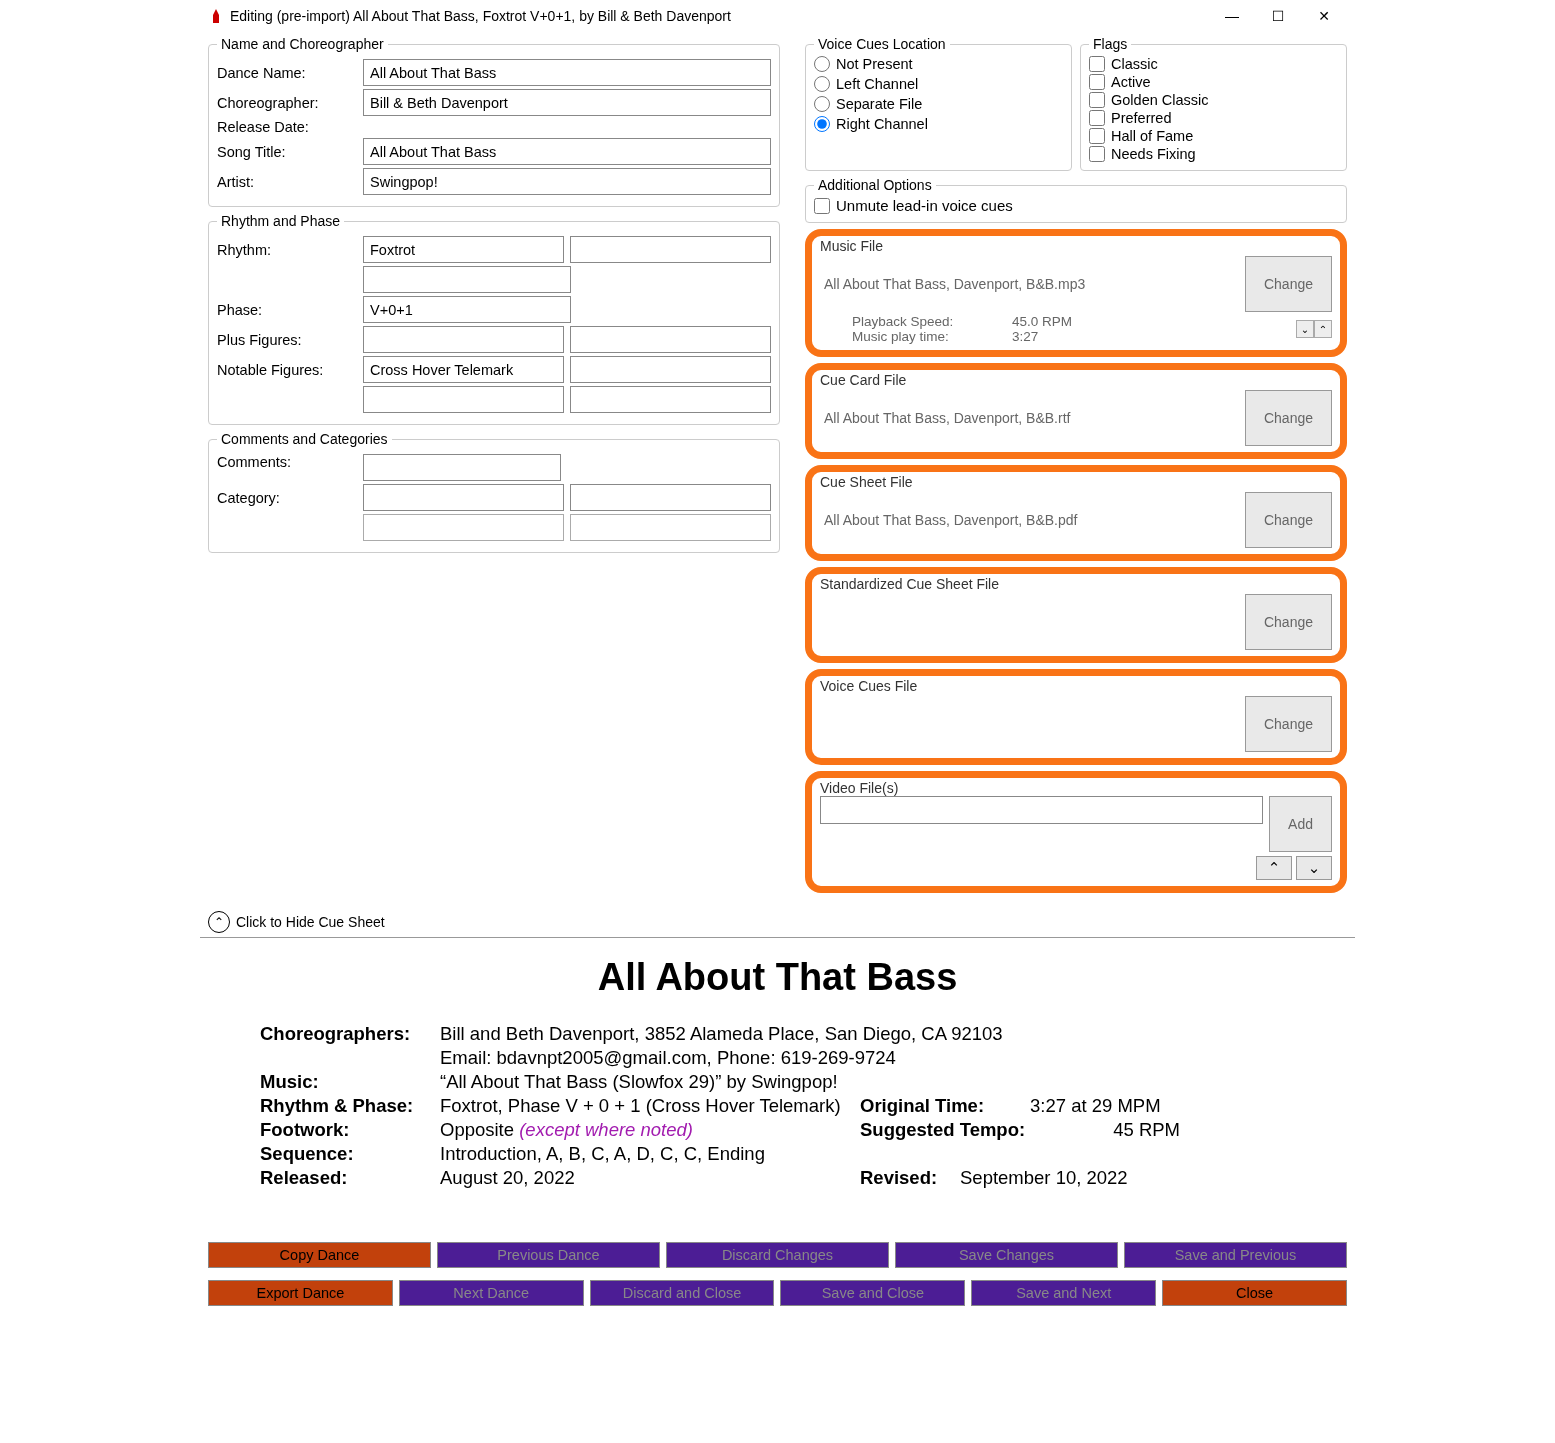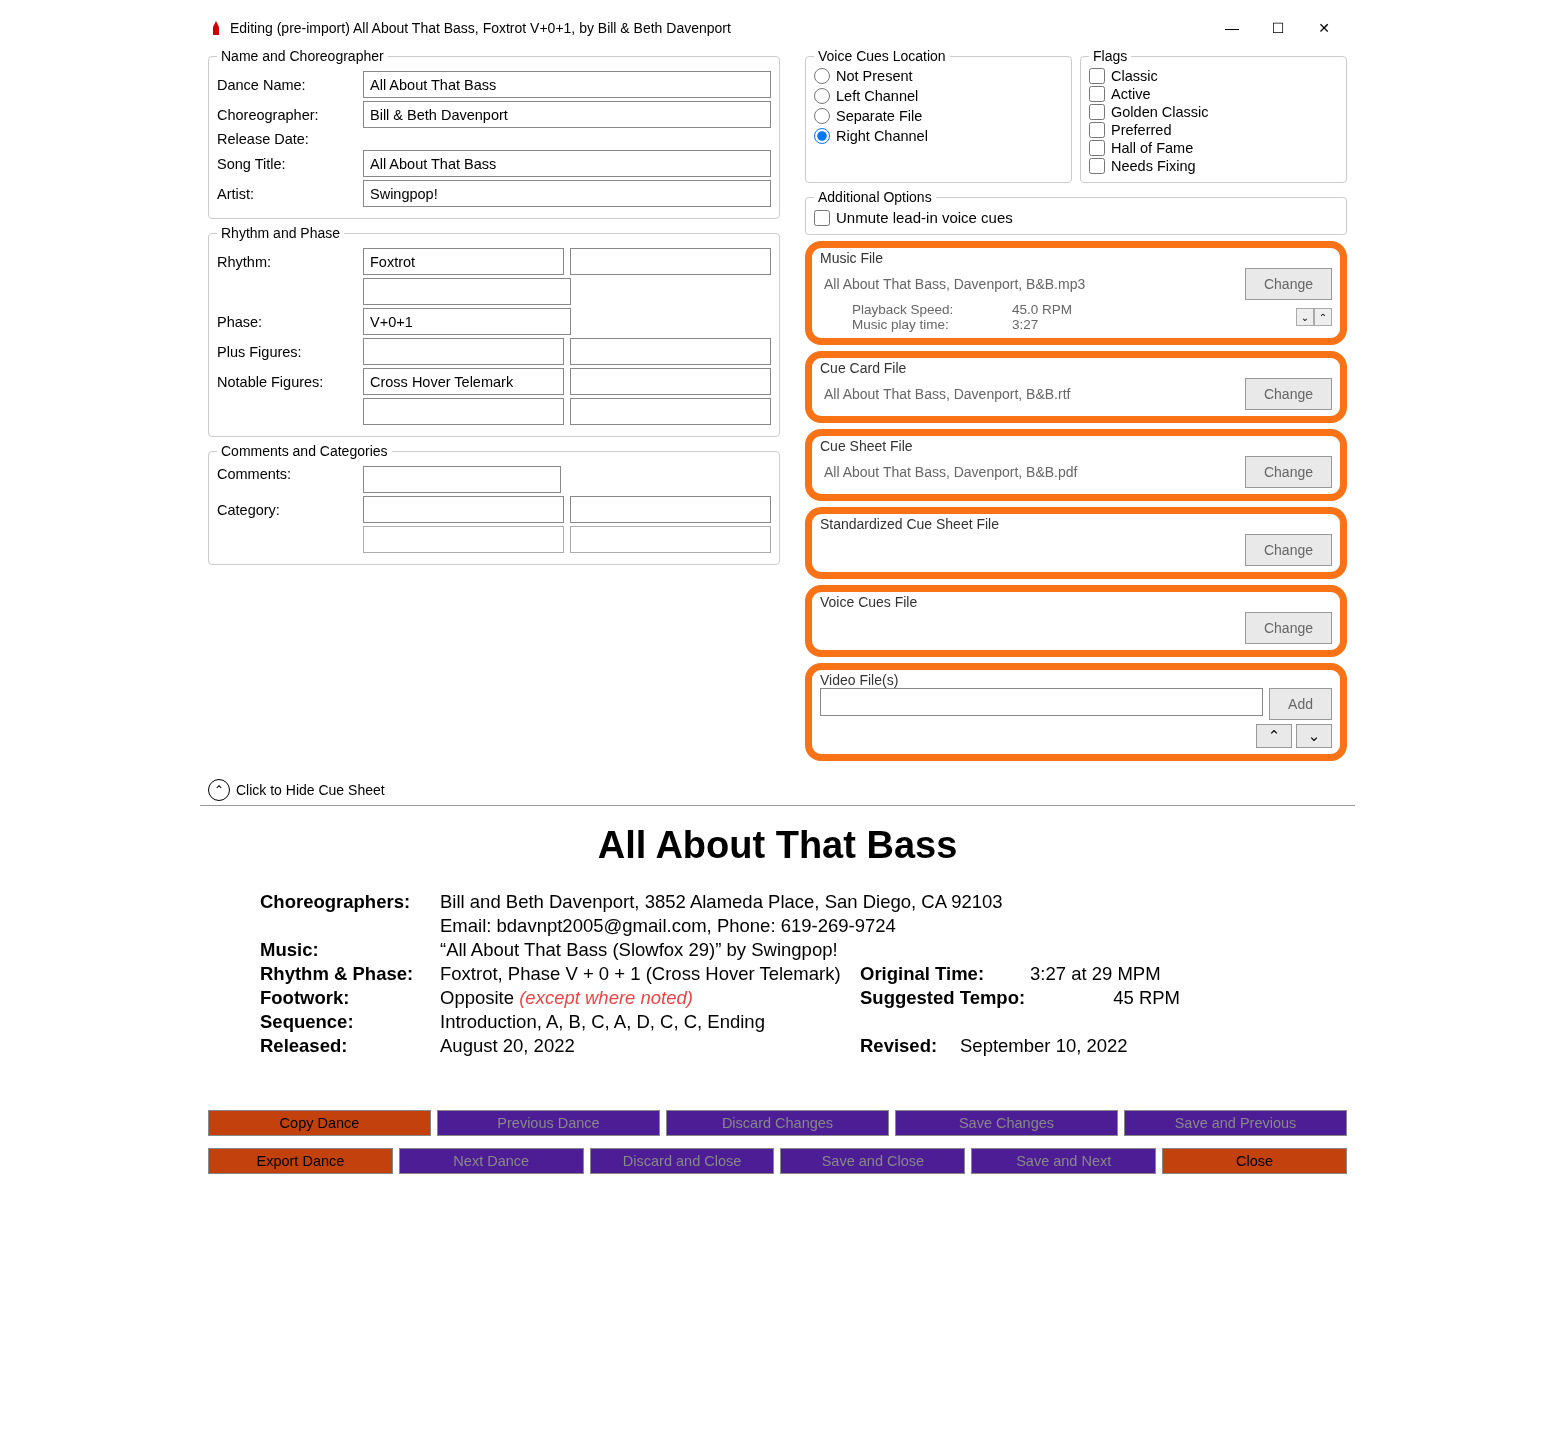--- a/index.html
+++ b/index.html
@@ -1,17 +1,17 @@
 <!DOCTYPE html>
 <html><head>
 <meta charset="utf-8">
 <style>
 * { box-sizing: border-box; font-family: "Segoe UI", Arial, sans-serif; }
 body { margin: 0; background: #fff; font-size: 15px; color: #000; }
-.window { width: 1155px; margin: 12px auto; }
+.window { width: 1155px; margin: 0 auto; }
 .titlebar { display: flex; align-items: center; padding: 4px 8px; height: 32px; }
 .titlebar .app-icon { width: 16px; height: 16px; margin-right: 6px; }
 .titlebar .title { flex: 1; font-size: 14px; }
 .titlebar .win-btn { width: 46px; height: 28px; display: flex; align-items: center; justify-content: center; font-size: 14px; }
 .main { display: flex; gap: 25px; padding: 4px 8px 8px 8px; }
 .col-left { flex: 1; }
 .col-right { flex: 1; }
 fieldset { border: 1px solid #ccc; border-radius: 4px; margin: 0 0 6px 0; padding: 4px 8px 8px 8px; }
 legend { font-size: 14px; padding: 0 4px; }
 .row { display: flex; align-items: center; margin: 3px 0; gap: 6px; }
@@ -24,37 +24,37 @@
 textarea { height: 90px; resize: none; }
 .radio-row { display: flex; flex-wrap: wrap; gap: 4px 24px; }
 .radio-row label, .chk-grid label { display: flex; align-items: center; gap: 6px; font-size: 14.5px; width: 140px; }
 .chk-grid { display: flex; flex-wrap: wrap; gap: 2px 20px; }
 .chk-grid label { width: 120px; }
 input[type=radio], input[type=checkbox] { width: 16px; height: 16px; margin: 0; }
 .file-block { border: 7px solid #f97316; border-radius: 16px; margin: 0 0 6px 0; padding: 2px 8px 6px 8px; }
 .file-block .ftitle { font-size: 14px; color: #333; }
 .file-row { display: flex; align-items: center; gap: 6px; margin-top: 2px; }
 .file-row .fname { flex: 1; color: #666; font-size: 14px; padding-left: 4px; }
-.btn { background: #e9e9e9; border: 1px solid #999; padding: 7px 18px; font-size: 14px; color: #666; }
+.btn { background: #e9e9e9; border: 1px solid #999; padding: 19px 18px; font-size: 14px; color: #666; }
 .sub { color: #666; font-size: 13.5px; padding-left: 32px; display: flex; }
 .sub .k { width: 160px; }
 .toprow { display: flex; gap: 8px; }
 .flags { flex: 1; }
 .voice { flex: 1; }
 .cue-toggle { display: flex; align-items: center; gap: 6px; padding: 4px 8px; border-bottom: 1px solid #999; font-size: 14px; }
 .cue-toggle .circ { width: 22px; height: 22px; border: 1.5px solid #000; border-radius: 50%; display: flex; align-items: center; justify-content: center; font-size: 12px; }
 .cue-sheet { padding: 12px 60px; font-family: Calibri, Arial, sans-serif; font-size: 18.5px; position: relative; height: 300px; overflow: hidden; }
 .cue-sheet h1 { text-align: center; font-size: 38px; margin: 6px 0 24px 0; font-weight: bold; }
 .cue-line { display: flex; margin: 2px 0; }
 .cue-line .ck { width: 180px; font-weight: bold; }
 .cue-line .cv { flex: 1; }
 .cue-line .ck2 { width: 170px; font-weight: bold; }
 .cue-line .cv2 { width: 190px; }
 .link { color: #0b57d0; text-decoration: underline; }
-.ital-red { color: #ef4444; font-style: italic; }
+.ital-red { color: #a21caf; font-style: italic; }
 .footer { display: flex; flex-wrap: wrap; gap: 6px; padding: 4px 8px 8px 8px; }
 .footer .fbtn { flex: 1; min-width: 180px; padding: 4px; text-align: center; border: 1px solid #888; background: #4c1d95; font-size: 14.5px; }
 .footer .fbtn.enabled { background: #c2410c; color: #000; }
 .footer .fbtn.disabled { color: #888; }
 .date-wrap { position: relative; flex: 1; }
 .date-wrap input { width: 100%; }
 .date-wrap .cal { position: absolute; right: 2px; top: 2px; width: 22px; height: 22px; border: 1px solid #888; background: #eef; font-size: 10px; display: flex; align-items: center; justify-content: center; }
 .spin { display: flex; flex-direction: row; }
 .spin .sp { width: 18px; height: 18px; border: 1px solid #aaa; background: #eee; font-size: 10px; display: flex; align-items: center; justify-content: center; }
 .vid-row { display: flex; gap: 6px; }

